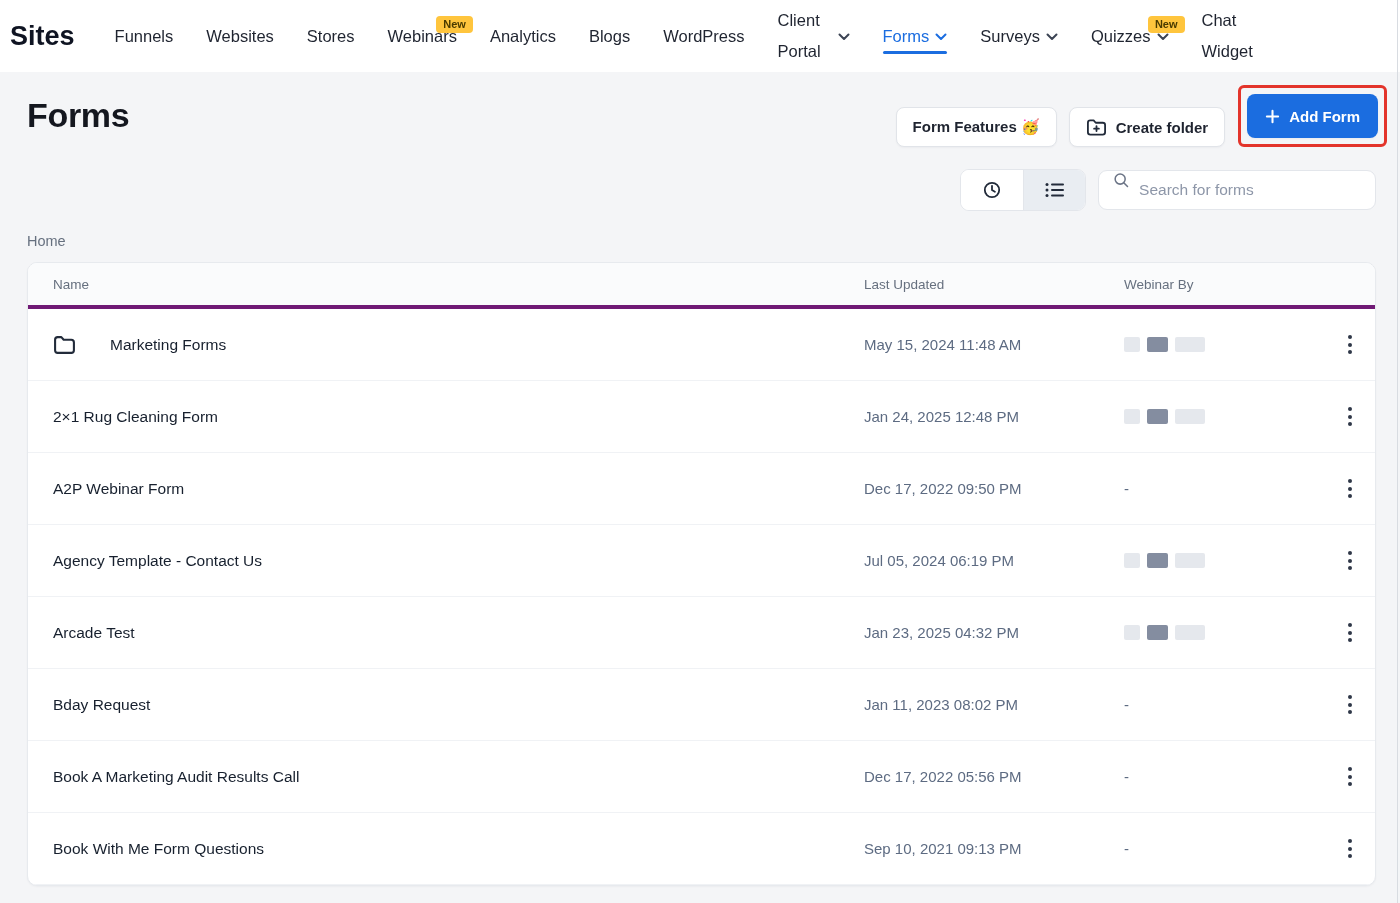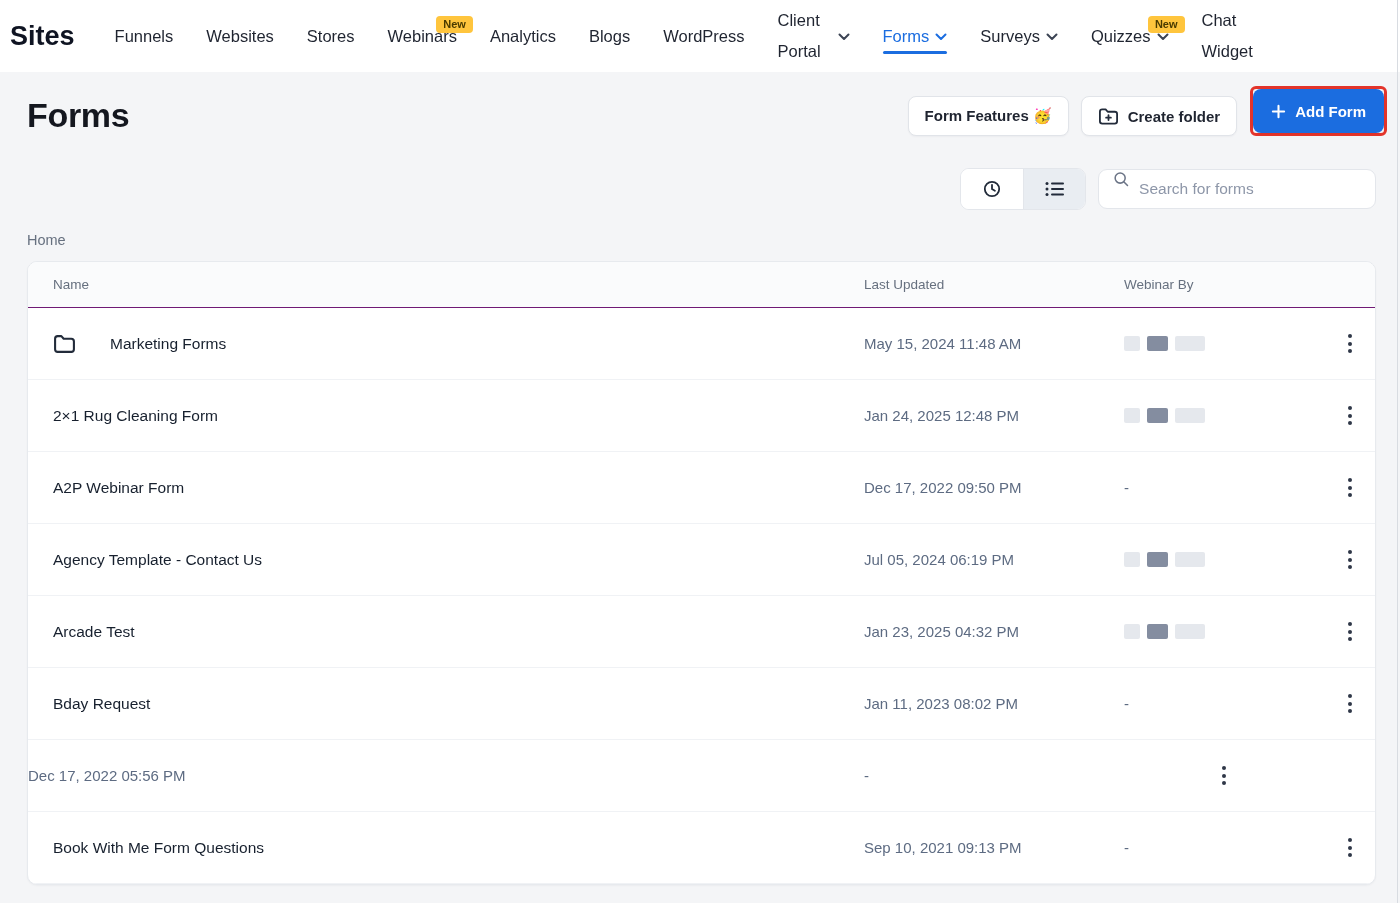--- a/index.html
+++ b/index.html
@@ -27,38 +27,38 @@
   .badge { position: absolute; top: 16px; right: -16px; background: #ffc53d; color: #4a3b00; font-size: 11px; font-weight: 700; padding: 2px 7px; border-radius: 4px; line-height: 13px; margin-left: 40px; }
 
   
   .page { padding: 24px 24px 0 27px; }
   .header-row { display: flex; justify-content: space-between; align-items: flex-start; }
   .page-title { font-size: 34px; font-weight: 700; color: #14171f; margin-bottom: 11px; letter-spacing: -0.3px; }
   .page-subtitle { font-size: 16.5px; color: #4d5566; }
   .actions { display: flex; gap: 12px; align-items: flex-end; }
   .btn { display: flex; align-items: center; gap: 9px; height: 40px; padding: 0 16px; border-radius: 8px; border: 1px solid #e1e4e9; background: #fff; font-family: inherit; font-size: 15px; font-weight: 600; color: #1f2430; cursor: pointer; box-shadow: 0 1px 2px rgba(16,24,40,.04); white-space: nowrap; }
   .btn-primary { height: 44px; padding: 0 18px; background: #1b6de0; border: none; color: #fff; }
-  .annotation { border: 3px solid #e3342b; border-radius: 6px; margin: -11px -11px 0 1px; }
+  .annotation { border: 3px solid #e3342b; border-radius: 6px; padding: 6px; margin: -11px -11px 0 1px; }
 
   
   .toolbar-row { display: flex; justify-content: flex-end; align-items: center; gap: 12px; margin-top: 22px; }
   .view-toggle { display: flex; border: 1px solid #e3e6eb; border-radius: 9px; overflow: hidden; background: #fff; }
   .seg { width: 62px; height: 40px; display: flex; align-items: center; justify-content: center; border: none; background: #fff; cursor: pointer; }
   .seg + .seg { border-left: 1px solid #e3e6eb; }
   .seg.active { background: #e9edf2; }
   .search { display: flex; gap: 10px; width: 278px; height: 40px; background: #fff; border: 1px solid #e3e6eb; border-radius: 9px; padding: 0 14px; }
   .search input { border: none; outline: none; font-family: inherit; font-size: 15.5px; color: #101828; width: 100%; background: transparent; }
   .search input::placeholder { color: #8d96a8; }
 
   .breadcrumb { margin-top: 22px; font-size: 14.5px; color: #66707f; }
 
   
   .card { margin-top: 13px; background: #fff; border: 1px solid #e7eaee; border-radius: 10px; overflow: hidden; box-shadow: 0 1px 2px rgba(16,24,40,.04); }
   .thead, .trow { display: grid; grid-template-columns: 836px 260px 200px 1fr; align-items: center; }
-  .thead { height: 46px; background: #fafbfc; border-bottom: 1px solid #701a75; color: #66707f; font-size: 13.5px; }
+  .thead { height: 46px; background: #fafbfc; border-bottom: 4px solid #701a75; color: #66707f; font-size: 13.5px; }
   .th-name { padding-left: 25px; }
   .trow { height: 72px; border-bottom: 1px solid #f0f2f5; cursor: pointer; }
   .name-cell { padding-left: 25px; display: flex; align-items: center; gap: 34px; font-size: 15.5px; color: #17202e; }
   .date-cell { font-size: 15px; color: #5d6b82; }
   .by-cell { font-size: 15px; color: #5d6b82; display: flex; align-items: center; gap: 7px; }
   .block { height: 15px; border-radius: 2px; filter: blur(0.6px); display: inline-block; }
   .b-sm { width: 16px; } .b-md { width: 21px; } .b-lg { width: 30px; }
   .b-light { background: #e5e8ed; } .b-dark { background: #848da0; }
   .kebab-cell { display: flex; justify-content: center; }
   .kebab { background: none; border: none; cursor: pointer; display: flex; flex-direction: column; gap: 3.5px; padding: 8px; }
@@ -326,20 +326,24 @@
     <div class="kebab-cell">
       <button class="kebab">
               <span></span>
               <span></span>
               <span></span>
             </button>
     </div>
   </div>
 
   <div class="trow">
+    <div class="name-cell">
+
+      <span class="row-name">Book A Marketing Audit Results Call</span>
+    </div>
     <div class="date-cell">Dec 17, 2022 05:56 PM</div>
     <div class="by-cell">-</div>
     <div class="kebab-cell">
       <button class="kebab">
               <span></span>
               <span></span>
               <span></span>
             </button>
     </div>
   </div>

